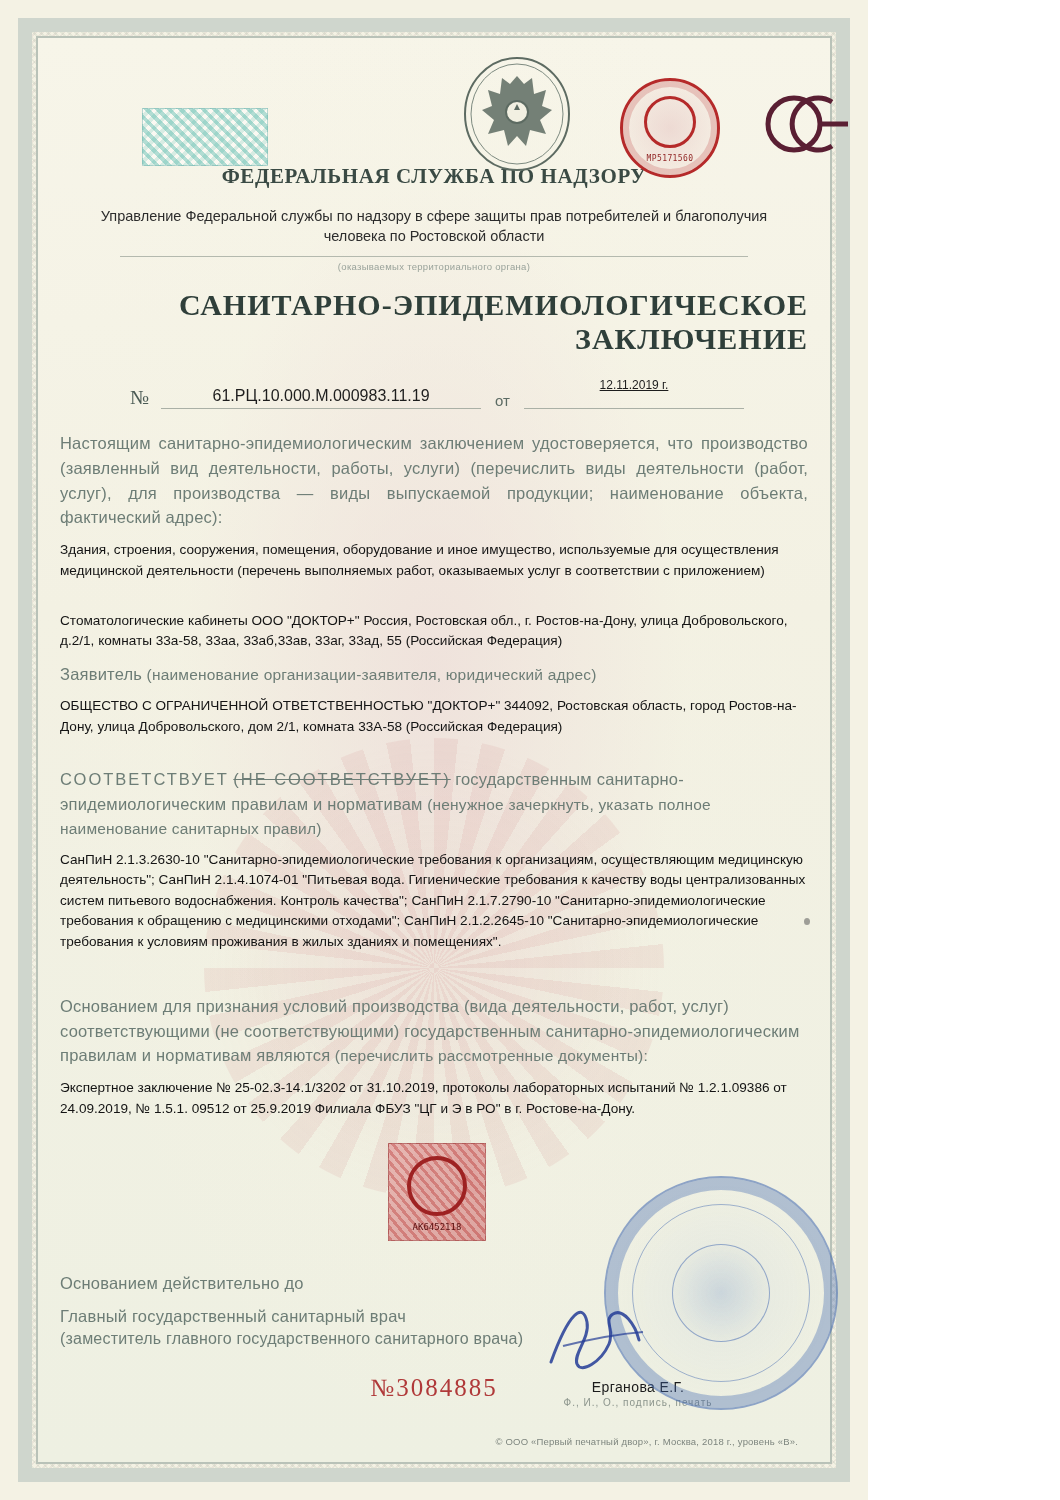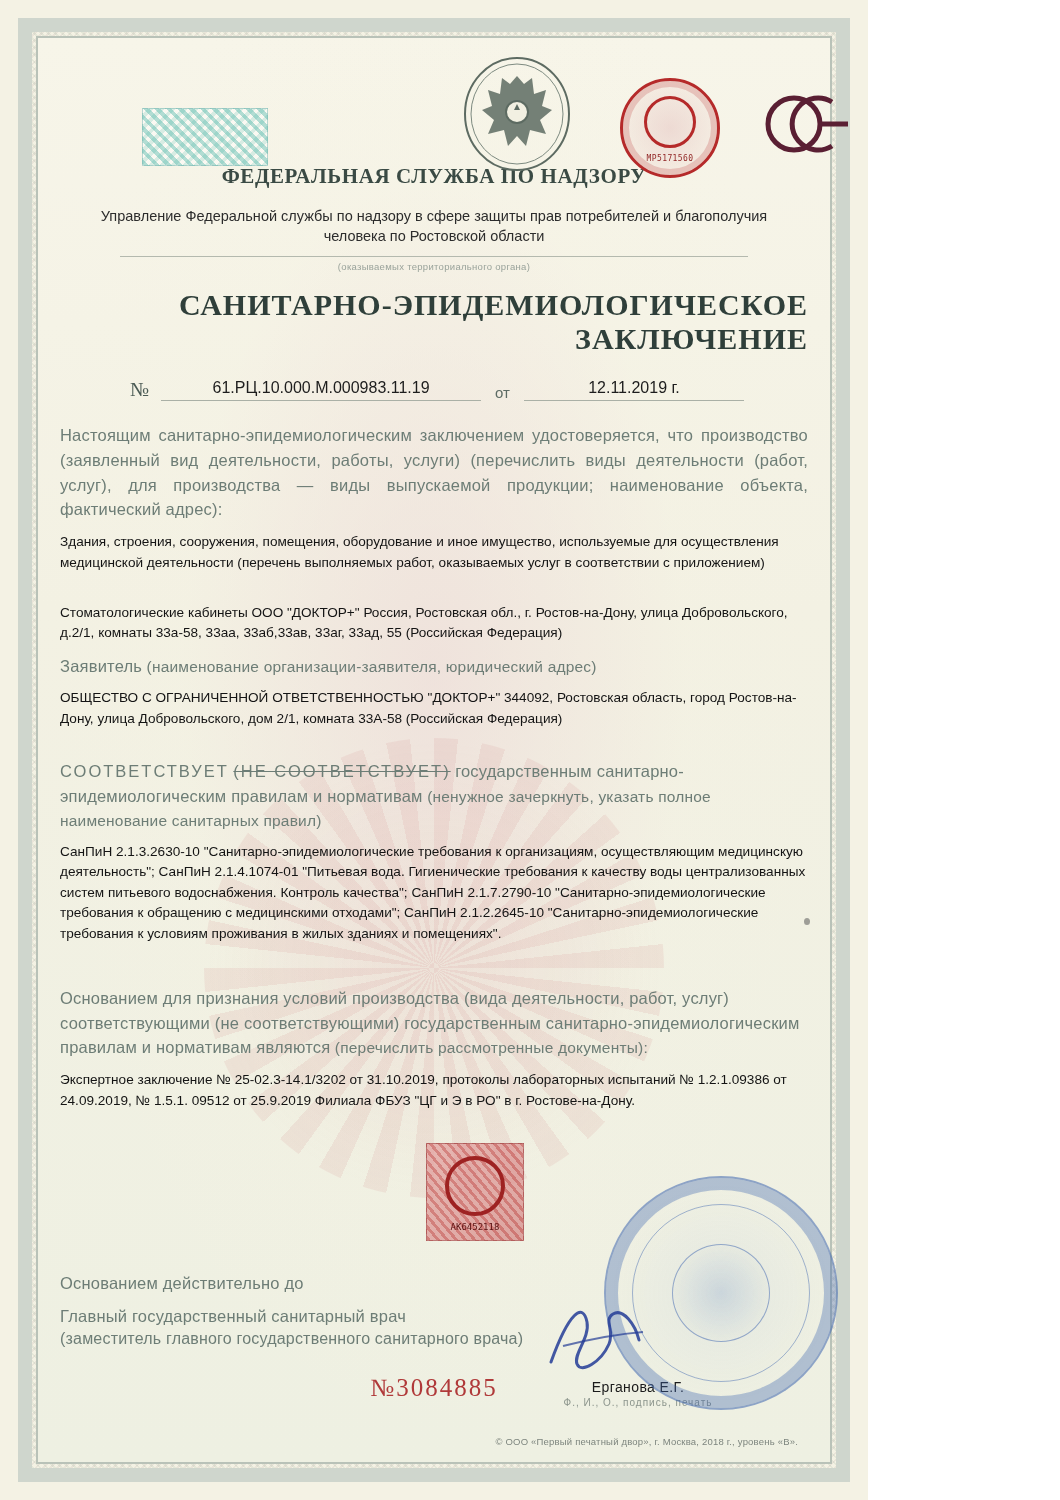--- a/index.html
+++ b/index.html
@@ -189,22 +189,23 @@
   }
   .numline .otlabel {
     margin: 0 14px;
     color: #5c6b64;
     font-size: 15px;
   }
   .numline .dateval {
     min-width: 220px;
     border-bottom: 1px solid #aab0a6;
     text-align: center;
-    padding-bottom: 3px;
-    font-size: 16px;
+    padding-bottom: 16px;
+    font-size: 12px;
+    text-decoration: underline;
   }
 
   
   .formtext {
     color: #6d7d76;
     font-size: 15.5px;
     line-height: 1.5;
     text-align: justify;
     letter-spacing: 0.2px;
   }
@@ -274,21 +275,21 @@
     right: 10px;
     bottom: 13px;
     font-size: 9.5px;
     color: #7d857e;
     letter-spacing: 0.2px;
   }
 
   
   .holo-seal {
     position: absolute;
-    left: 426px;
+    left: 388px;
     top: 1143px;
     width: 96px;
     height: 96px;
     background:
       repeating-linear-gradient(50deg, rgba(200,80,80,0.45) 0 3px, rgba(240,190,190,0.35) 3px 7px),
       linear-gradient(135deg, rgba(210,120,120,0.5), rgba(180,60,60,0.5));
     border: 1px solid rgba(150,60,60,0.5);
   }
   .holo-seal .hs-ring {
     position: absolute;

